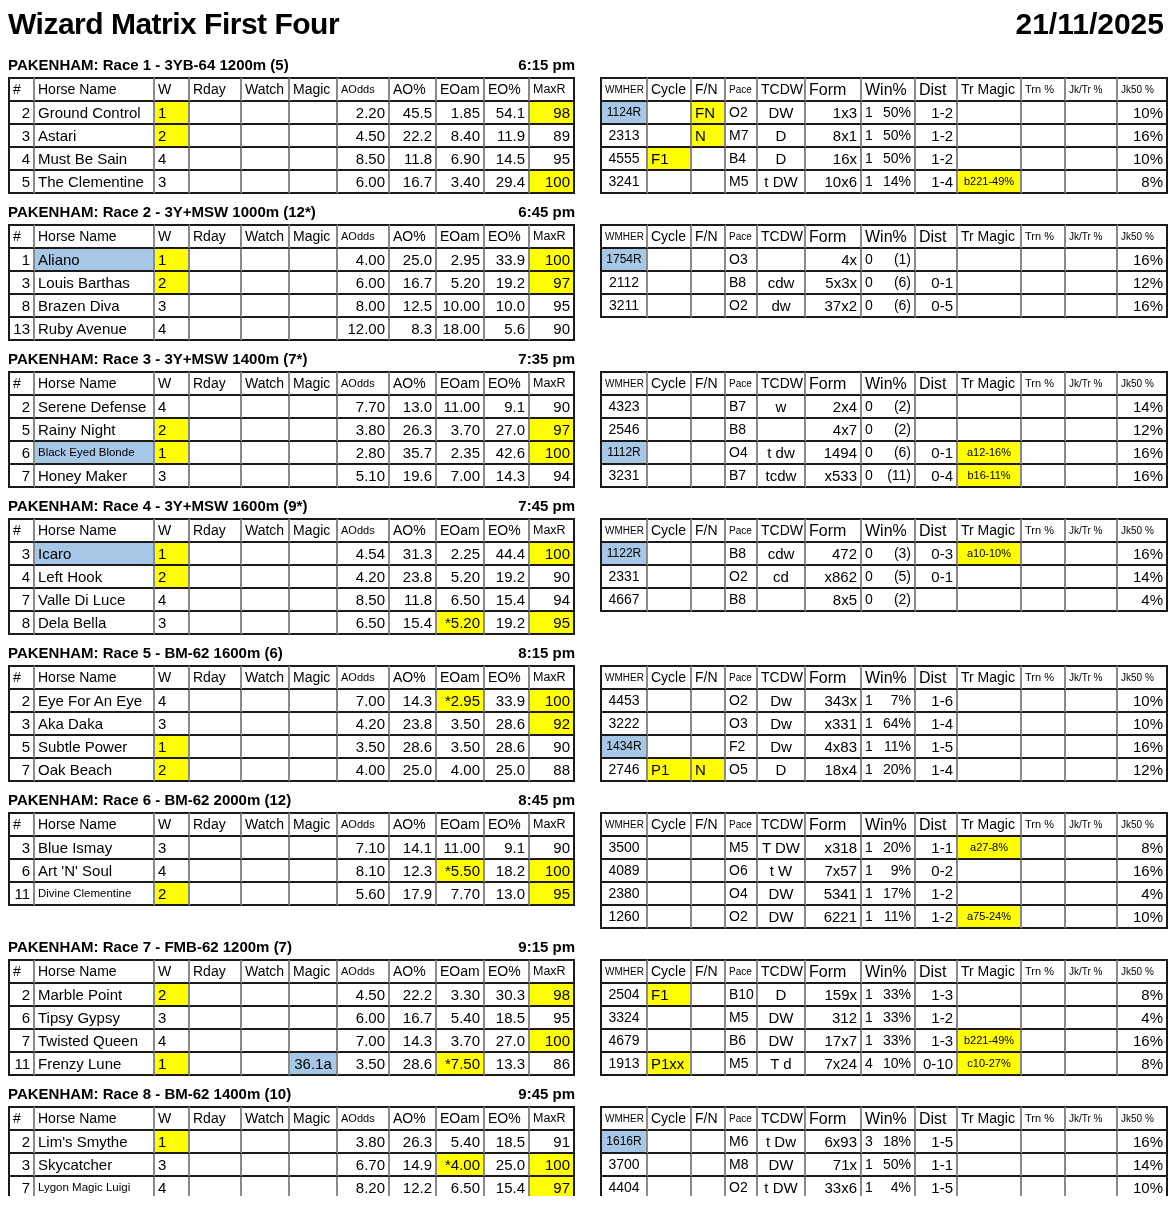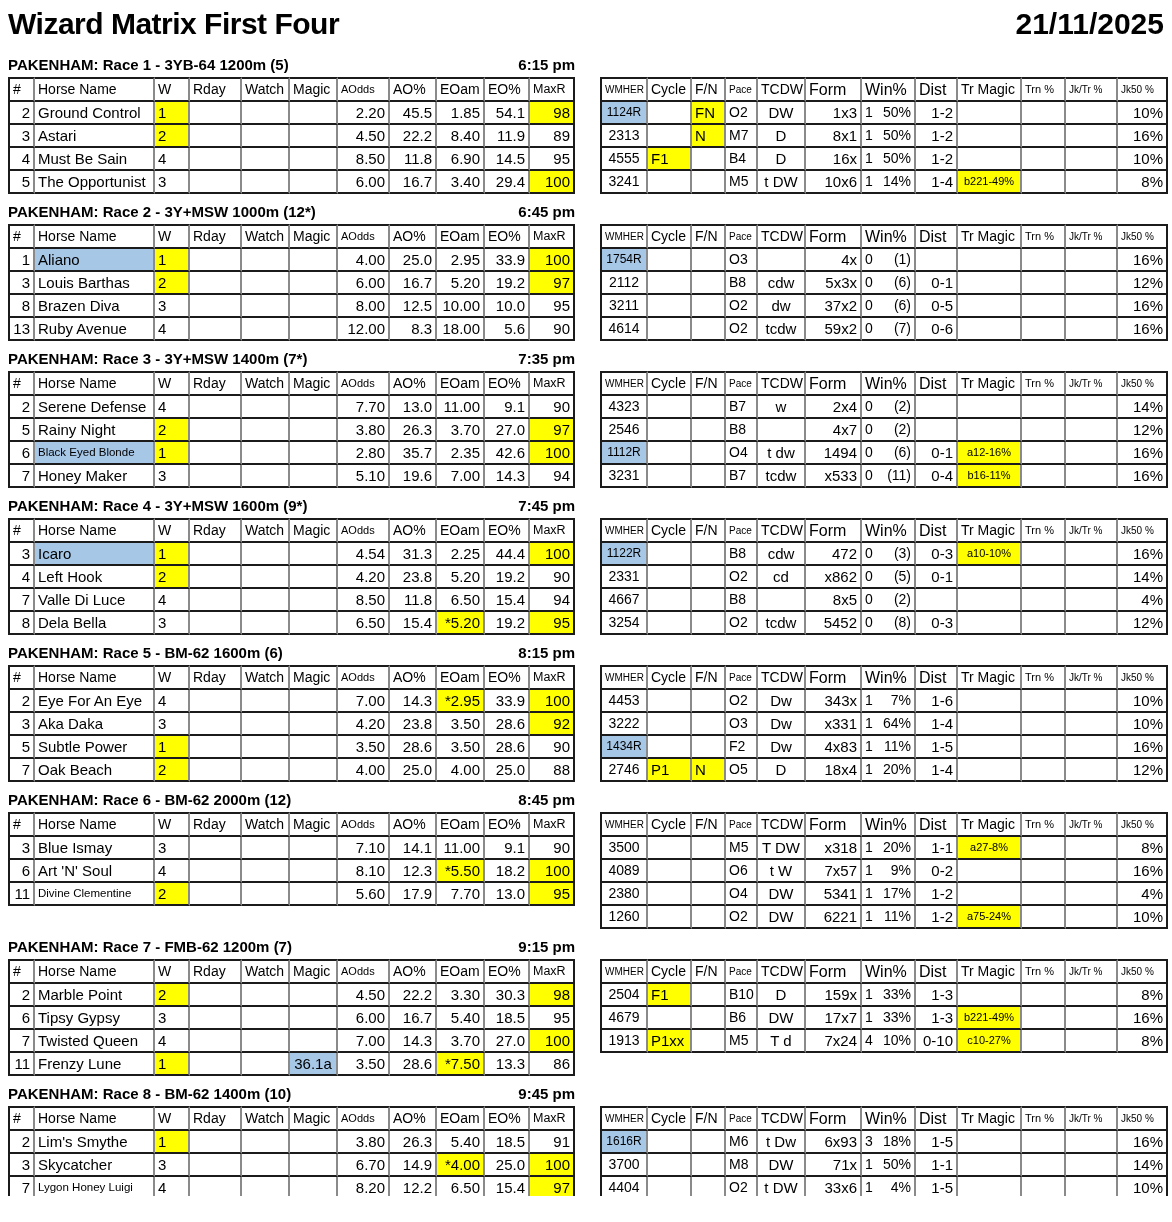--- a/index.html
+++ b/index.html
@@ -114,21 +114,21 @@
                 <td class="left "></td>
                 <td class="center "></td>
                 <td class="right ">8.50</td>
                 <td class="right ">11.8</td>
                 <td class="right ">6.90</td>
                 <td class="right ">14.5</td>
                 <td class="right ">95</td>
               </tr>
               <tr>
                 <td class="right ">5</td>
-                <td class="left ">The Opportunist</td>
+                <td class="left ">The Clementine</td>
                 <td class="left ">3</td>
                 <td class="left "></td>
                 <td class="left "></td>
                 <td class="center "></td>
                 <td class="right ">6.00</td>
                 <td class="right ">16.7</td>
                 <td class="right ">3.40</td>
                 <td class="right ">29.4</td>
                 <td class="right hl-y">100</td>
               </tr>
@@ -418,39 +418,20 @@
                     <span>0</span>
                     <span>(6)</span>
                   </div>
                 </td>
                 <td class="right ">0-5</td>
                 <td class="center "></td>
                 <td class="center "></td>
                 <td class="center "></td>
                 <td class="right ">16%</td>
               </tr>
-              <tr>
-                <td class="center wmher-cell ">4614</td>
-                <td class="left "></td>
-                <td class="left "></td>
-                <td class="left pace-cell ">O2</td>
-                <td class="center ">tcdw</td>
-                <td class="right ">59x2</td>
-                <td class="left ">
-                  <div class="win-flex">
-                    <span>0</span>
-                    <span>(7)</span>
-                  </div>
-                </td>
-                <td class="right ">0-6</td>
-                <td class="center "></td>
-                <td class="center "></td>
-                <td class="center "></td>
-                <td class="right ">16%</td>
-              </tr>
             </tbody>
           </table>
         </div>
       </section>
       <section class="race">
         <div class="race-header">
           <span>PAKENHAM: Race 3 - 3Y+MSW 1400m (7*)</span>
           <span>7:35 pm</span>
         </div>
         <div class="race-tables">
@@ -822,39 +803,20 @@
                     <span>0</span>
                     <span>(2)</span>
                   </div>
                 </td>
                 <td class="right "></td>
                 <td class="center "></td>
                 <td class="center "></td>
                 <td class="center "></td>
                 <td class="right ">4%</td>
               </tr>
-              <tr>
-                <td class="center wmher-cell ">3254</td>
-                <td class="left "></td>
-                <td class="left "></td>
-                <td class="left pace-cell ">O2</td>
-                <td class="center ">tcdw</td>
-                <td class="right ">5452</td>
-                <td class="left ">
-                  <div class="win-flex">
-                    <span>0</span>
-                    <span>(8)</span>
-                  </div>
-                </td>
-                <td class="right ">0-3</td>
-                <td class="center "></td>
-                <td class="center "></td>
-                <td class="center "></td>
-                <td class="right ">12%</td>
-              </tr>
             </tbody>
           </table>
         </div>
       </section>
       <section class="race">
         <div class="race-header">
           <span>PAKENHAM: Race 5 - BM-62 1600m (6)</span>
           <span>8:15 pm</span>
         </div>
         <div class="race-tables">
@@ -1378,20 +1340,39 @@
                     <span>33%</span>
                   </div>
                 </td>
                 <td class="right ">1-3</td>
                 <td class="center "></td>
                 <td class="center "></td>
                 <td class="center "></td>
                 <td class="right ">8%</td>
               </tr>
               <tr>
+                <td class="center wmher-cell ">3324</td>
+                <td class="left "></td>
+                <td class="left "></td>
+                <td class="left pace-cell ">M5</td>
+                <td class="center ">DW</td>
+                <td class="right ">312</td>
+                <td class="left ">
+                  <div class="win-flex">
+                    <span>1</span>
+                    <span>33%</span>
+                  </div>
+                </td>
+                <td class="right ">1-2</td>
+                <td class="center "></td>
+                <td class="center "></td>
+                <td class="center "></td>
+                <td class="right ">4%</td>
+              </tr>
+              <tr>
                 <td class="center wmher-cell ">4679</td>
                 <td class="left "></td>
                 <td class="left "></td>
                 <td class="left pace-cell ">B6</td>
                 <td class="center ">DW</td>
                 <td class="right ">17x7</td>
                 <td class="left ">
                   <div class="win-flex">
                     <span>1</span>
                     <span>33%</span>
@@ -1483,21 +1464,21 @@
                 <td class="left "></td>
                 <td class="center "></td>
                 <td class="right ">6.70</td>
                 <td class="right ">14.9</td>
                 <td class="right hl-y">*4.00</td>
                 <td class="right ">25.0</td>
                 <td class="right hl-y">100</td>
               </tr>
               <tr>
                 <td class="right ">7</td>
-                <td class="left small-name">Lygon Honey Luigi</td>
+                <td class="left small-name">Lygon Magic Luigi</td>
                 <td class="left ">4</td>
                 <td class="left "></td>
                 <td class="left "></td>
                 <td class="center "></td>
                 <td class="right ">8.20</td>
                 <td class="right ">12.2</td>
                 <td class="right ">6.50</td>
                 <td class="right ">15.4</td>
                 <td class="right hl-y">97</td>
               </tr>

